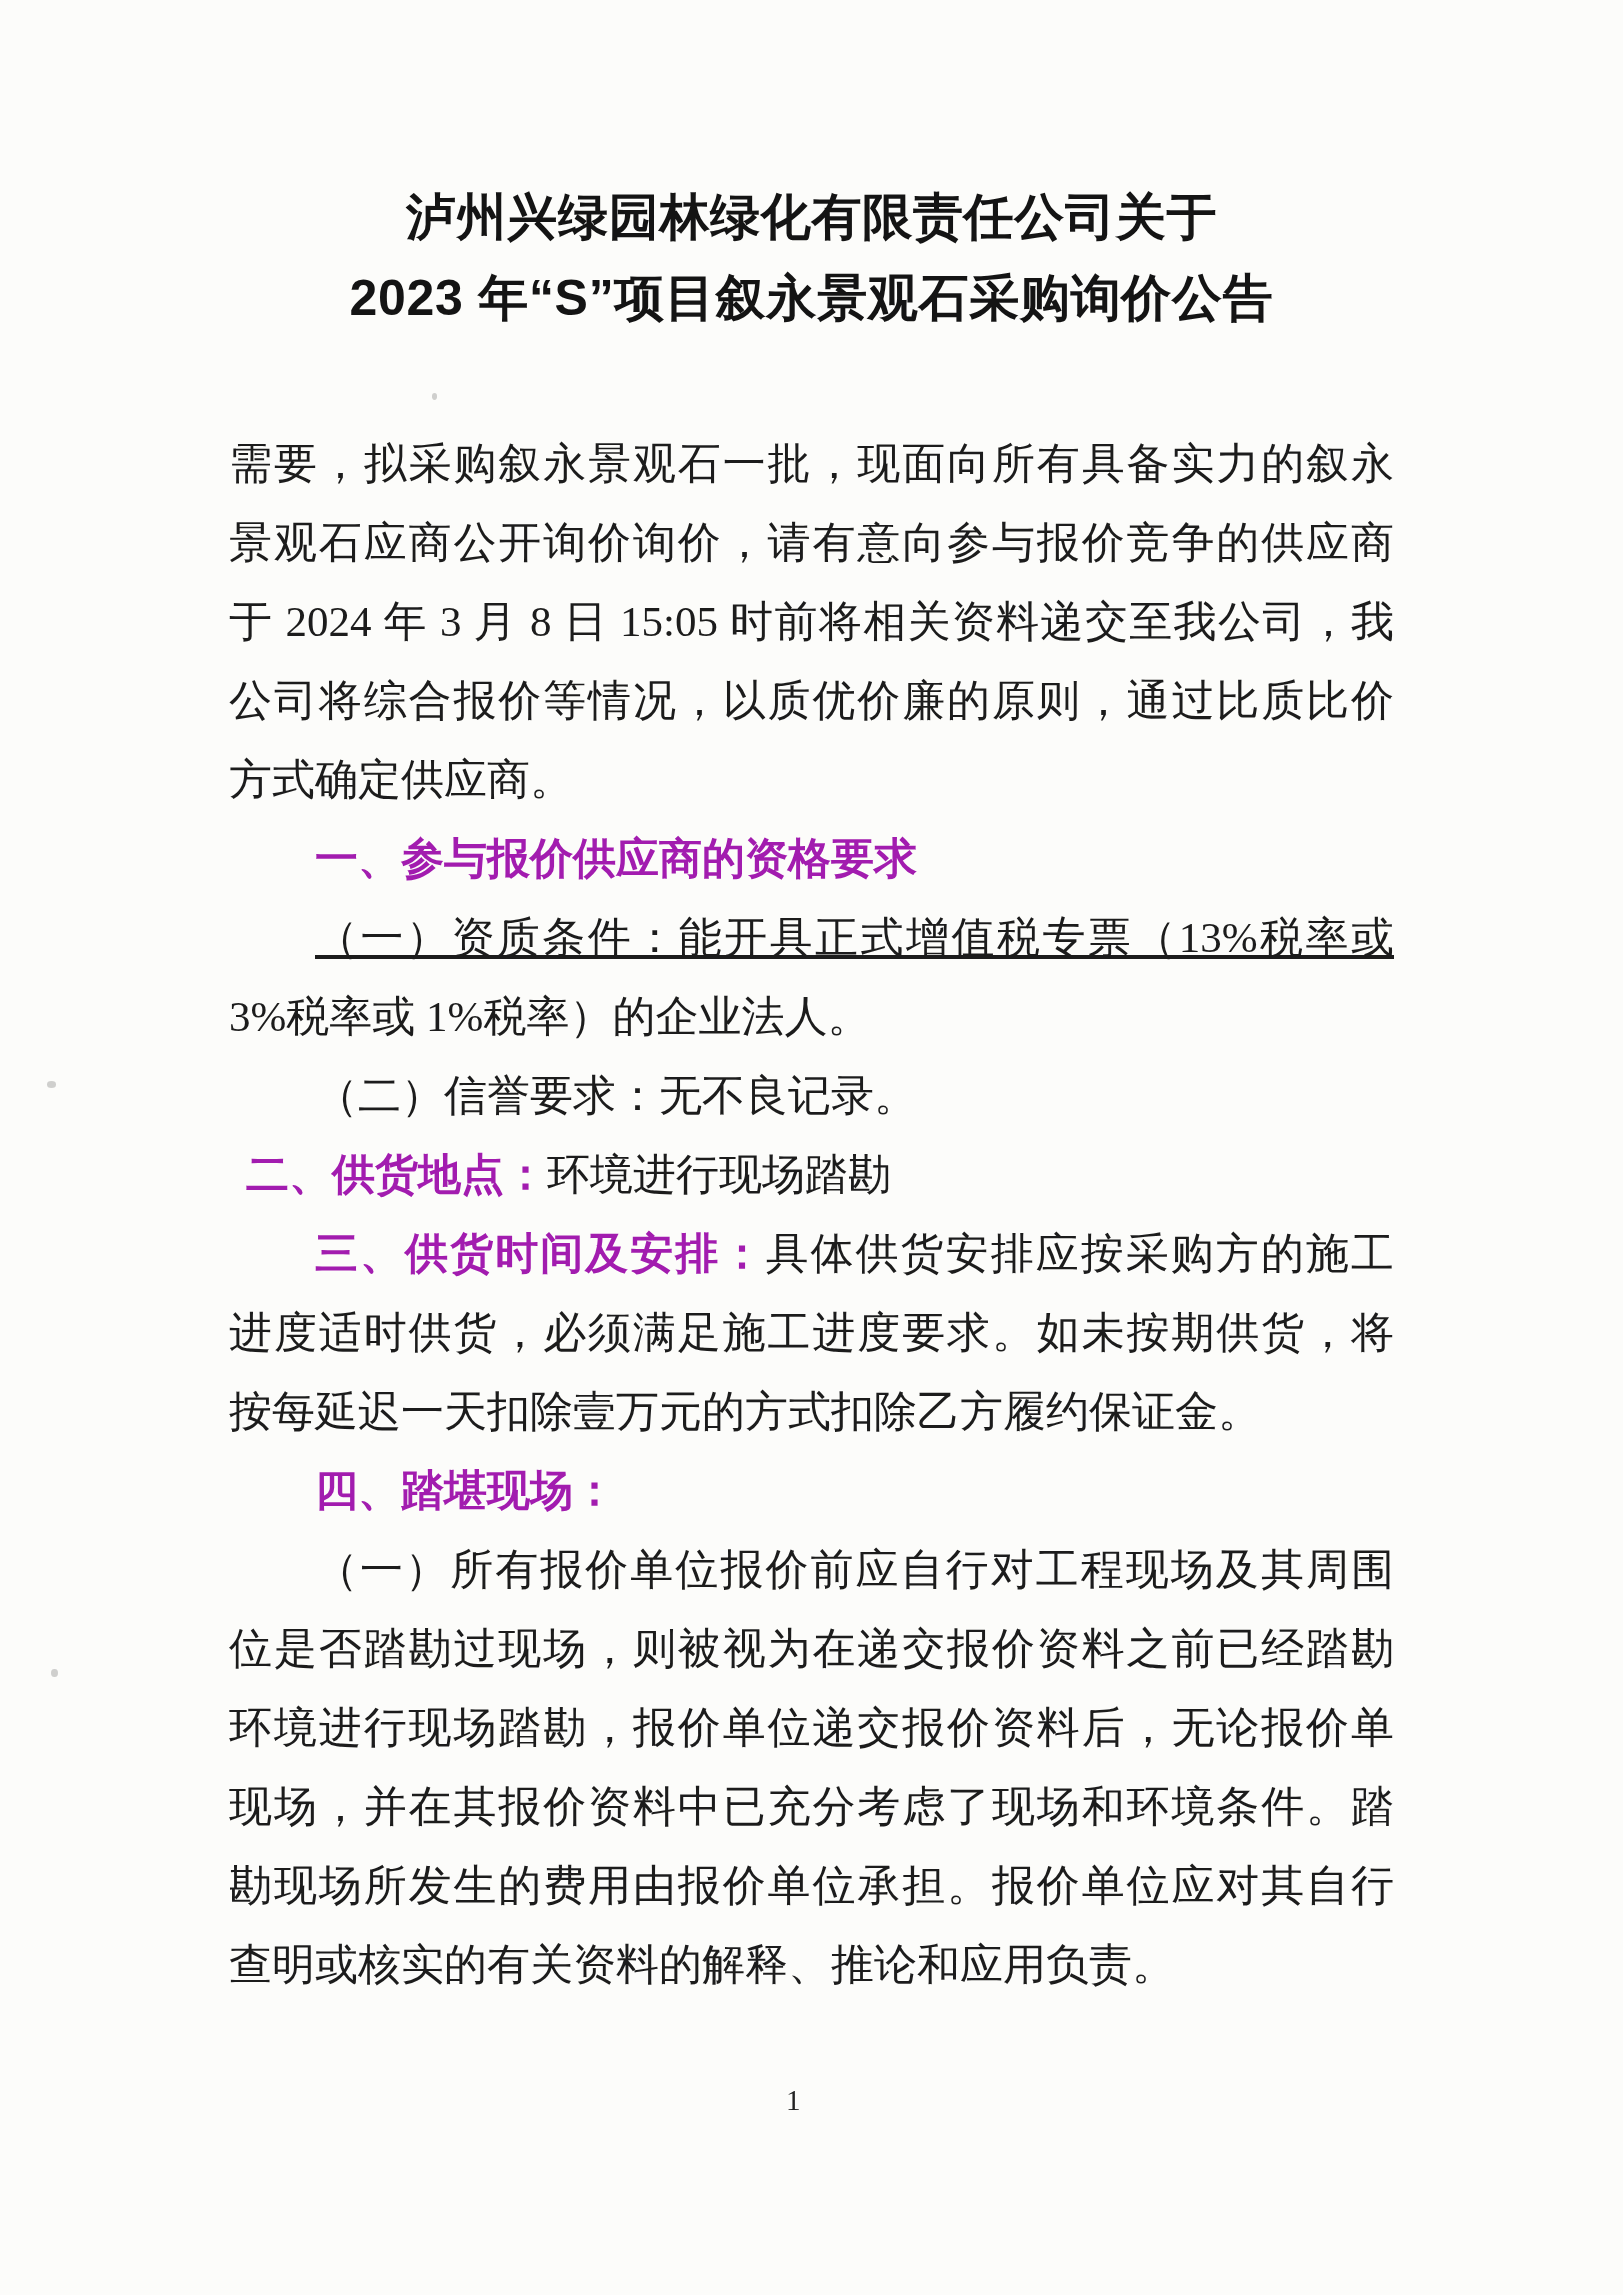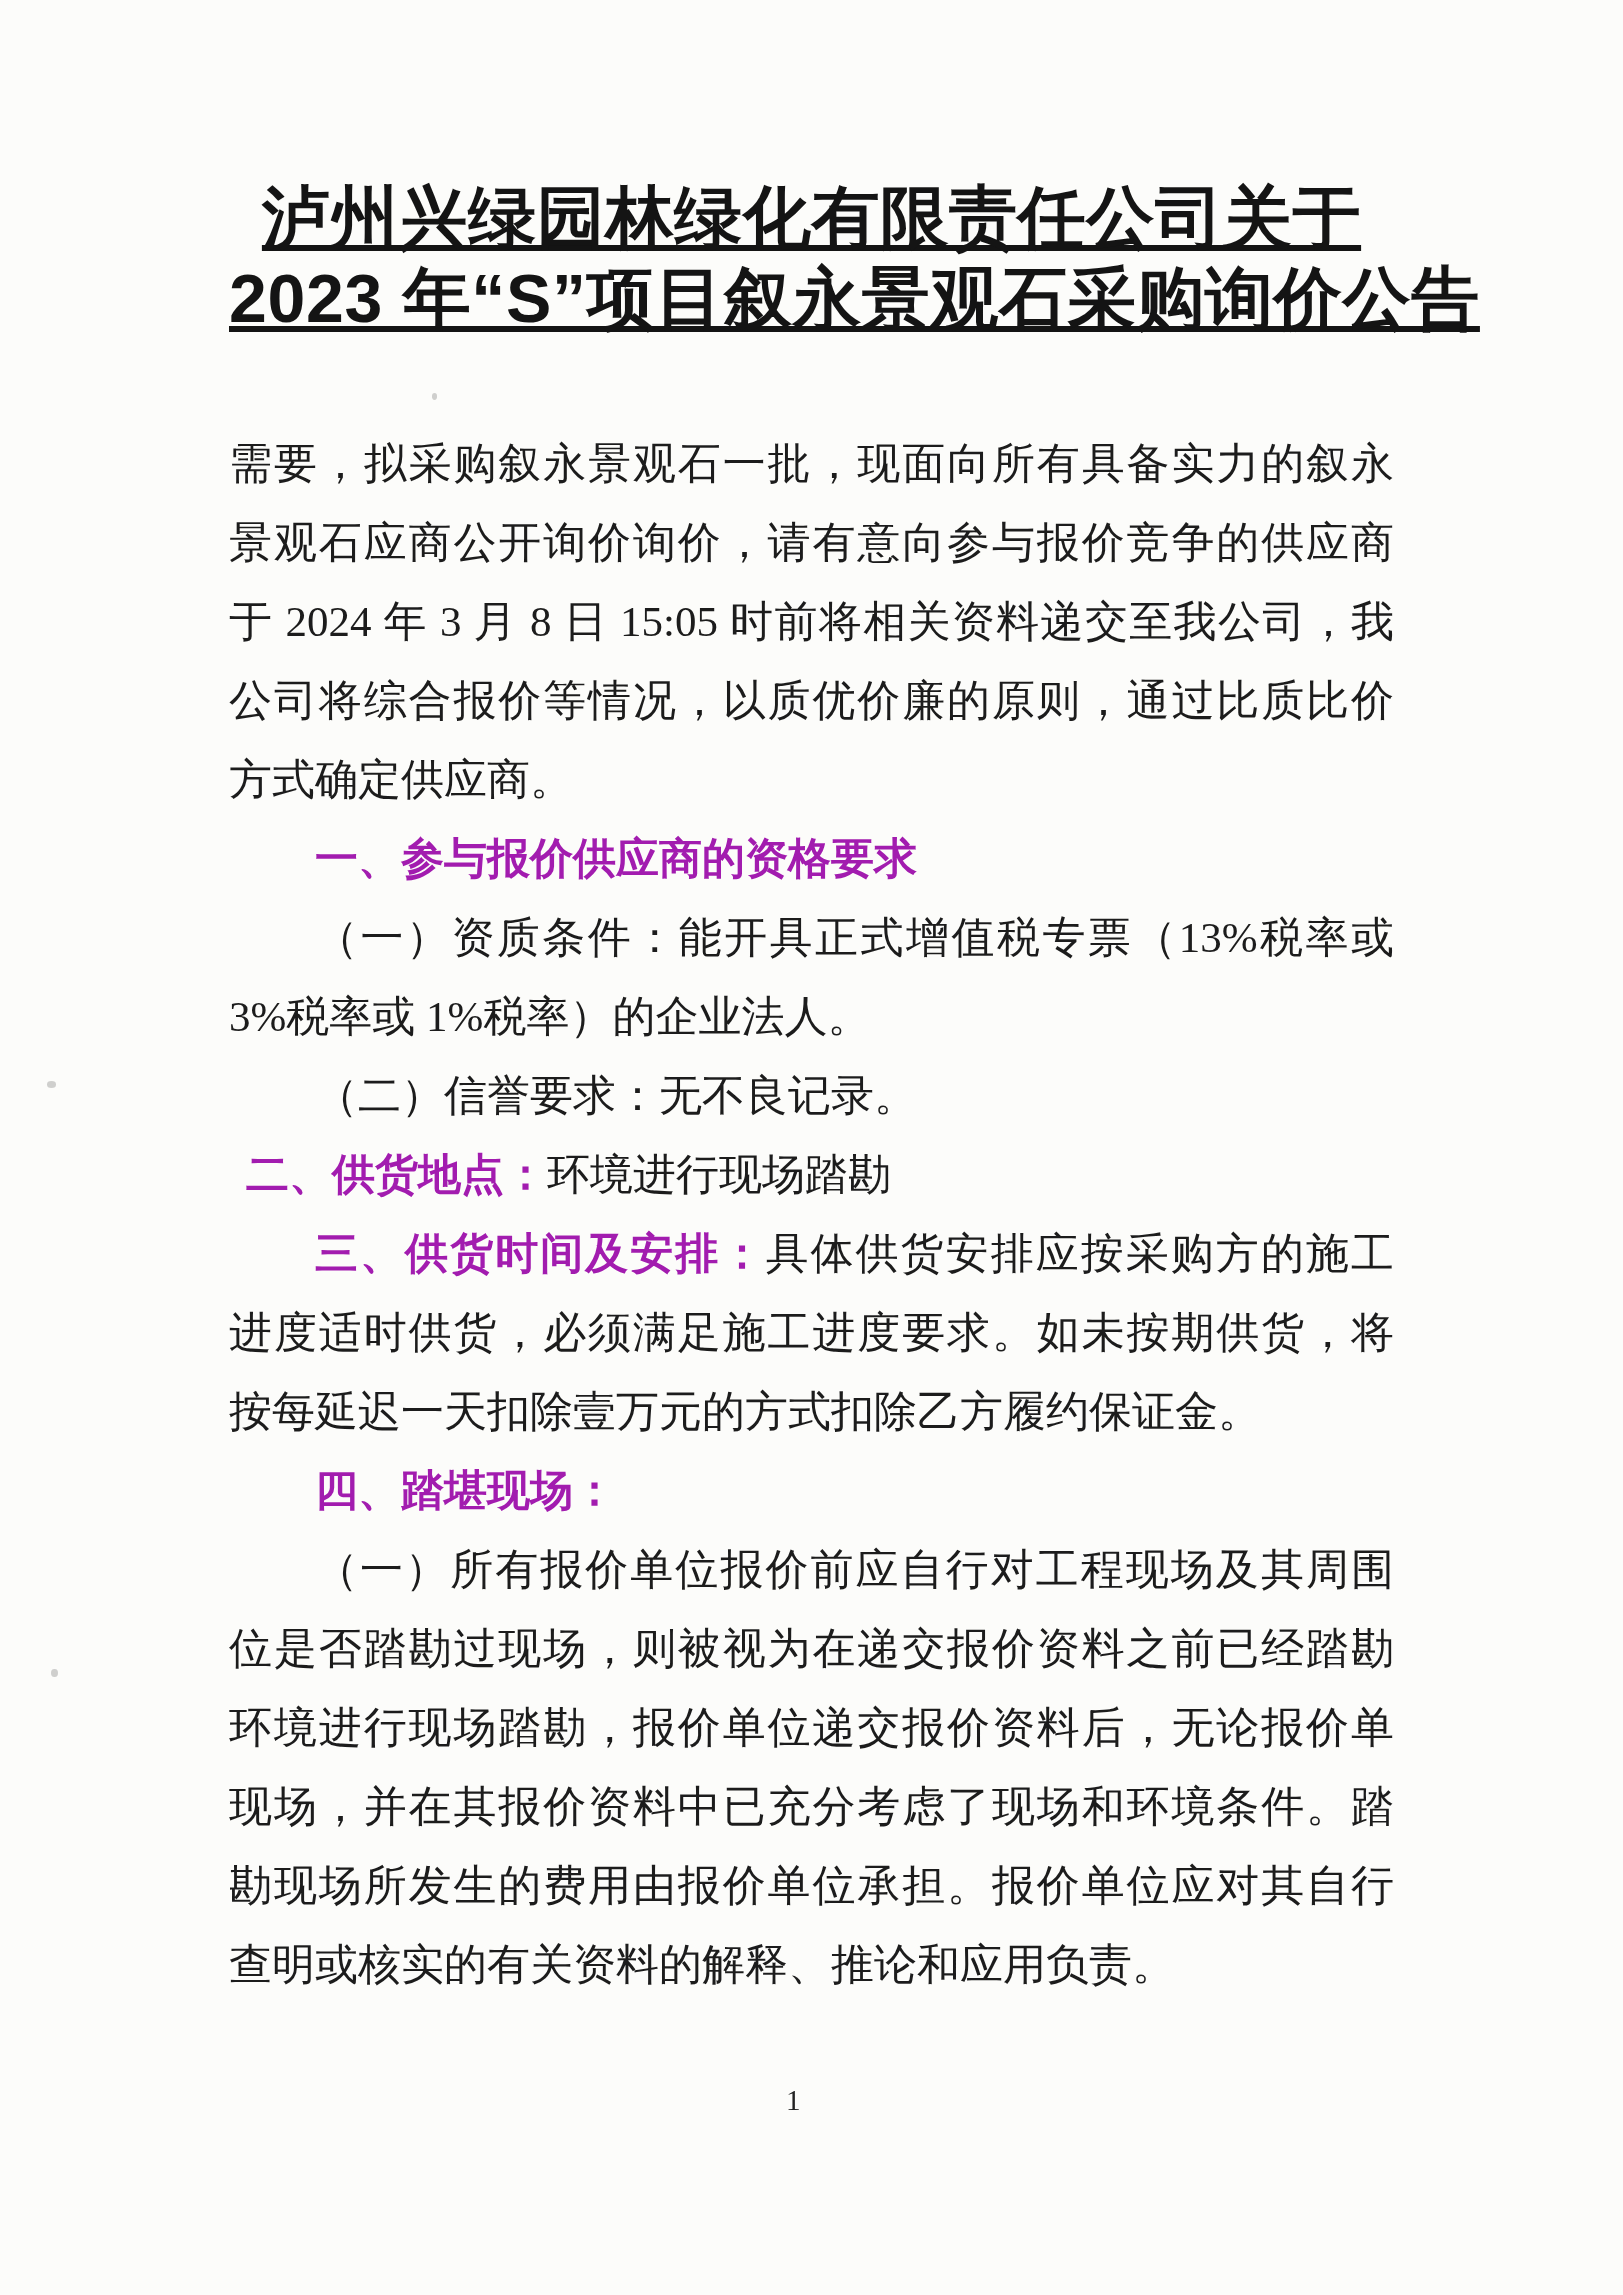--- a/index.html
+++ b/index.html
@@ -13,26 +13,25 @@
     overflow:hidden;
     font-family:"Liberation Serif","DejaVu Serif",serif;
   }
   .title-block {
     position:absolute;
     left:229px; top:177px; width:1165px;
     text-align:center;
   }
   .title-line {
     height:81px; line-height:81px;
-    font-size:68px; letter-spacing:0.7px;
+    font-size:50px; letter-spacing:0.7px;
     font-weight:700;
     font-family:"Liberation Sans","DejaVu Sans",sans-serif;
     color:#141414;
     white-space:nowrap;
-    text-decoration:underline;
   }
   .doc-body {
     position:absolute;
     left:229px; top:424px; width:1165px;
   }
   .line {
     height:79px; line-height:79px;
     font-size:43px;
     white-space:nowrap;
     color:#1c1c1c;
@@ -70,21 +69,21 @@
     <div class="title-line">2023 年“S”项目叙永景观石采购询价公告</div>
   </div>
 
   <div class="doc-body">
       <div class="line j"><span class="fs">需要，拟采购叙永景观石一批，现面向所有具备实力的叙永</span></div>
       <div class="line j"><span class="fs">景观石应商公开询价询价，请有意向参与报价竞争的供应商</span></div>
       <div class="line j"><span class="fs">于 2024 年 3 月 8 日 15:05 时前将相关资料递交至我公司，我</span></div>
       <div class="line j"><span class="fs">公司将综合报价等情况，以质优价廉的原则，通过比质比价</span></div>
       <div class="line"><span class="fs">方式确定供应商。</span></div>
       <div class="line" style="padding-left: 86px;"><span class="hei">一、参与报价供应商的资格要求</span></div>
-      <div class="line j" style="padding-left: 86px;"><span class="fs">（一）资质条件：能开具正式增值税专票（13%税率或</span></div>
+      <div class="line j" style="padding-left: 86px; text-decoration: underline;"><span class="fs">（一）资质条件：能开具正式增值税专票（13%税率或</span></div>
       <div class="line"><span class="fs">3%税率或 1%税率）的企业法人。</span></div>
       <div class="line" style="padding-left: 86px;"><span class="fs">（二）信誉要求：无不良记录。</span></div>
       <div class="line" style="padding-left: 17px;"><span class="hei">二、供货地点：</span><span class="fs">环境进行现场踏勘</span></div>
       <div class="line j" style="padding-left: 86px;"><span class="hei">三、供货时间及安排：</span><span class="fs">具体供货安排应按采购方的施工</span></div>
       <div class="line j"><span class="fs">进度适时供货，必须满足施工进度要求。如未按期供货，将</span></div>
       <div class="line"><span class="fs">按每延迟一天扣除壹万元的方式扣除乙方履约保证金。</span></div>
       <div class="line" style="padding-left: 86px;"><span class="hei">四、踏堪现场：</span></div>
       <div class="line j" style="padding-left: 86px;"><span class="fs">（一）所有报价单位报价前应自行对工程现场及其周围</span></div>
       <div class="line j"><span class="fs">位是否踏勘过现场，则被视为在递交报价资料之前已经踏勘</span></div>
       <div class="line j"><span class="fs">环境进行现场踏勘，报价单位递交报价资料后，无论报价单</span></div>

